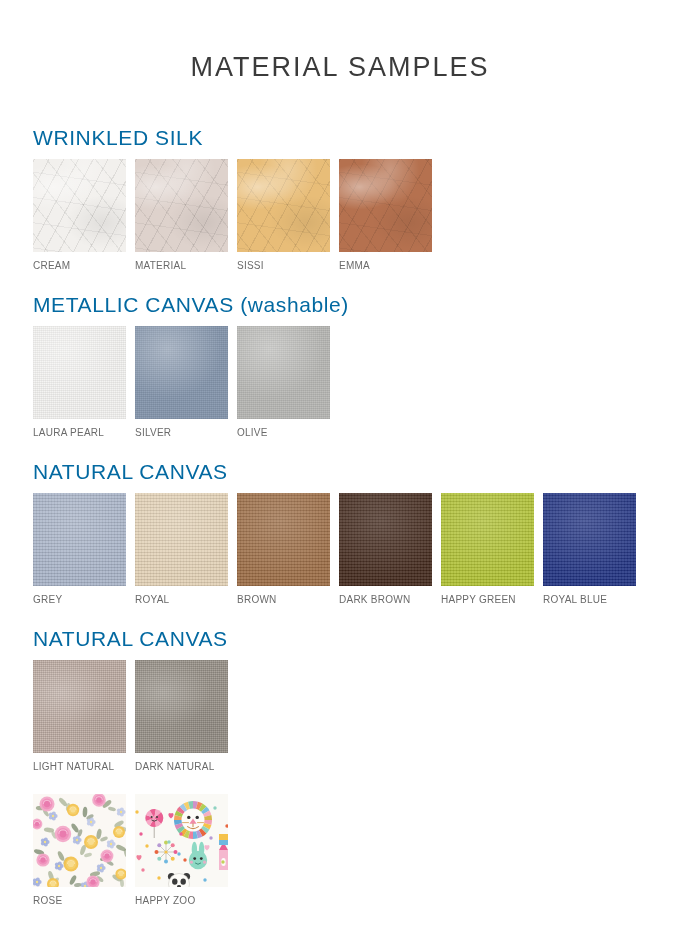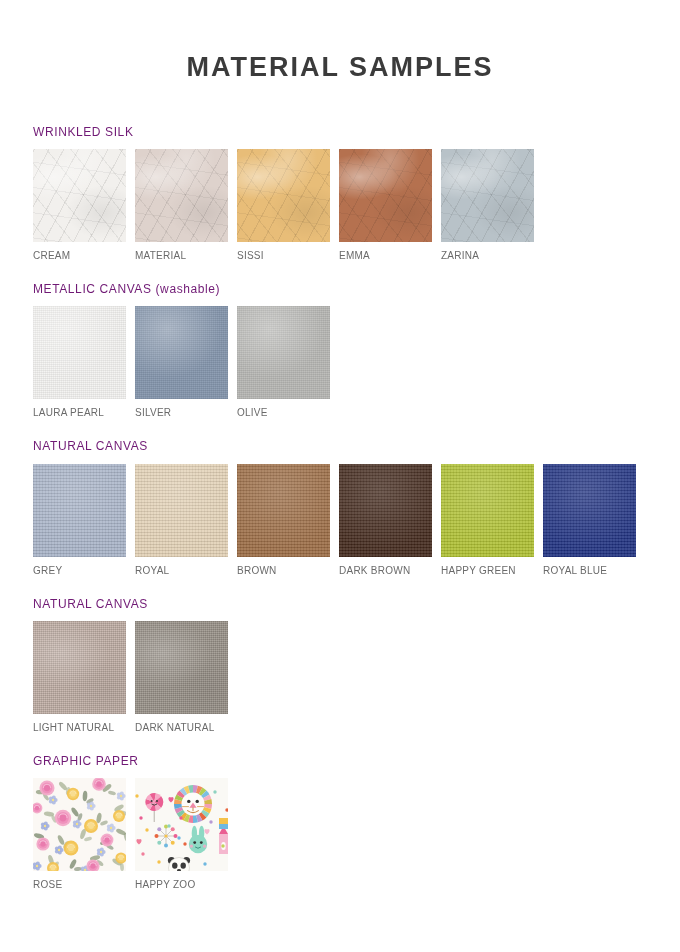--- a/index.html
+++ b/index.html
@@ -24,42 +24,42 @@
   }
 
   
   .doc-title {
     position: absolute;
     top: 52px;
     left: 0;
     width: 680px;
     text-align: center;
     font-size: 27px;
-    font-weight: 700;
+    font-weight: 400;
     letter-spacing: 2.0px;
     color: #3b3b3b;
     font-family: "Liberation Sans", sans-serif;
     white-space: nowrap;
   }
 
   
   .sections {
     position: absolute;
     top: 126px;
     left: 33px;
     width: 620px;
   }
   .section {
     margin-bottom: 22px;
   }
   .section-title {
-    font-size: 12px;
+    font-size: 21px;
     font-weight: 300;
     letter-spacing: 0.6px;
-    color: #701a75;
+    color: #0369a1;
     margin: 0 0 10px 0;
     line-height: 1.1;
     white-space: nowrap;
   }
 
   .swatch-row {
     display: flex;
     flex-direction: row;
     align-items: flex-end;
   }
@@ -182,24 +182,20 @@
             <div class="swatch-label">MATERIAL</div>
           </div>
           <div class="swatch-cell">
             <div class="swatch tex-silk" style="background: rgb(232, 189, 120);"></div>
             <div class="swatch-label">SISSI</div>
           </div>
           <div class="swatch-cell">
             <div class="swatch tex-silk" style="background: rgb(181, 113, 79);"></div>
             <div class="swatch-label">EMMA</div>
           </div>
-          <div class="swatch-cell">
-            <div class="swatch tex-silk" style="background: rgb(184, 194, 200);"></div>
-            <div class="swatch-label">ZARINA</div>
-          </div>
         </div>
       </div>
       <div class="section">
         <div class="section-title">METALLIC CANVAS (washable)</div>
         <div class="swatch-row">
           <div class="swatch-cell">
             <div class="swatch tex-metallic" style="background: rgb(243, 242, 240);"></div>
             <div class="swatch-label">LAURA PEARL</div>
           </div>
           <div class="swatch-cell">
@@ -248,21 +244,20 @@
             <div class="swatch tex-natural" style="background: rgb(196, 178, 169);"></div>
             <div class="swatch-label">LIGHT NATURAL</div>
           </div>
           <div class="swatch-cell">
             <div class="swatch tex-natural" style="background: rgb(158, 151, 142);"></div>
             <div class="swatch-label">DARK NATURAL</div>
           </div>
         </div>
       </div>
       <div class="section">
-        <div class="section-title">GRAPHIC PAPER</div>
         <div class="swatch-row">
           <div class="swatch-cell">
             <div class="swatch tex-print" style="background: rgb(253, 251, 248);">
               <svg viewBox="0 0 93 93" xmlns="http://www.w3.org/2000/svg">
                 <rect width="93" height="93" fill="#fbf8f4"></rect>
                 <ellipse cx="8" cy="14" rx="5.2" ry="2.3" fill="#8f9c7e" opacity="0.75" transform="rotate(0 8 14)"></ellipse>
                 <ellipse cx="13" cy="19" rx="4.0" ry="1.9" fill="#8f9c7e" opacity="0.6" transform="rotate(55 13 19)"></ellipse>
                 <ellipse cx="30" cy="8" rx="5.2" ry="2.3" fill="#a7b294" opacity="0.75" transform="rotate(47 30 8)"></ellipse>
                 <ellipse cx="35" cy="13" rx="4.0" ry="1.9" fill="#a7b294" opacity="0.6" transform="rotate(102 35 13)"></ellipse>
                 <ellipse cx="52" cy="18" rx="5.2" ry="2.3" fill="#76856a" opacity="0.75" transform="rotate(94 52 18)"></ellipse>

